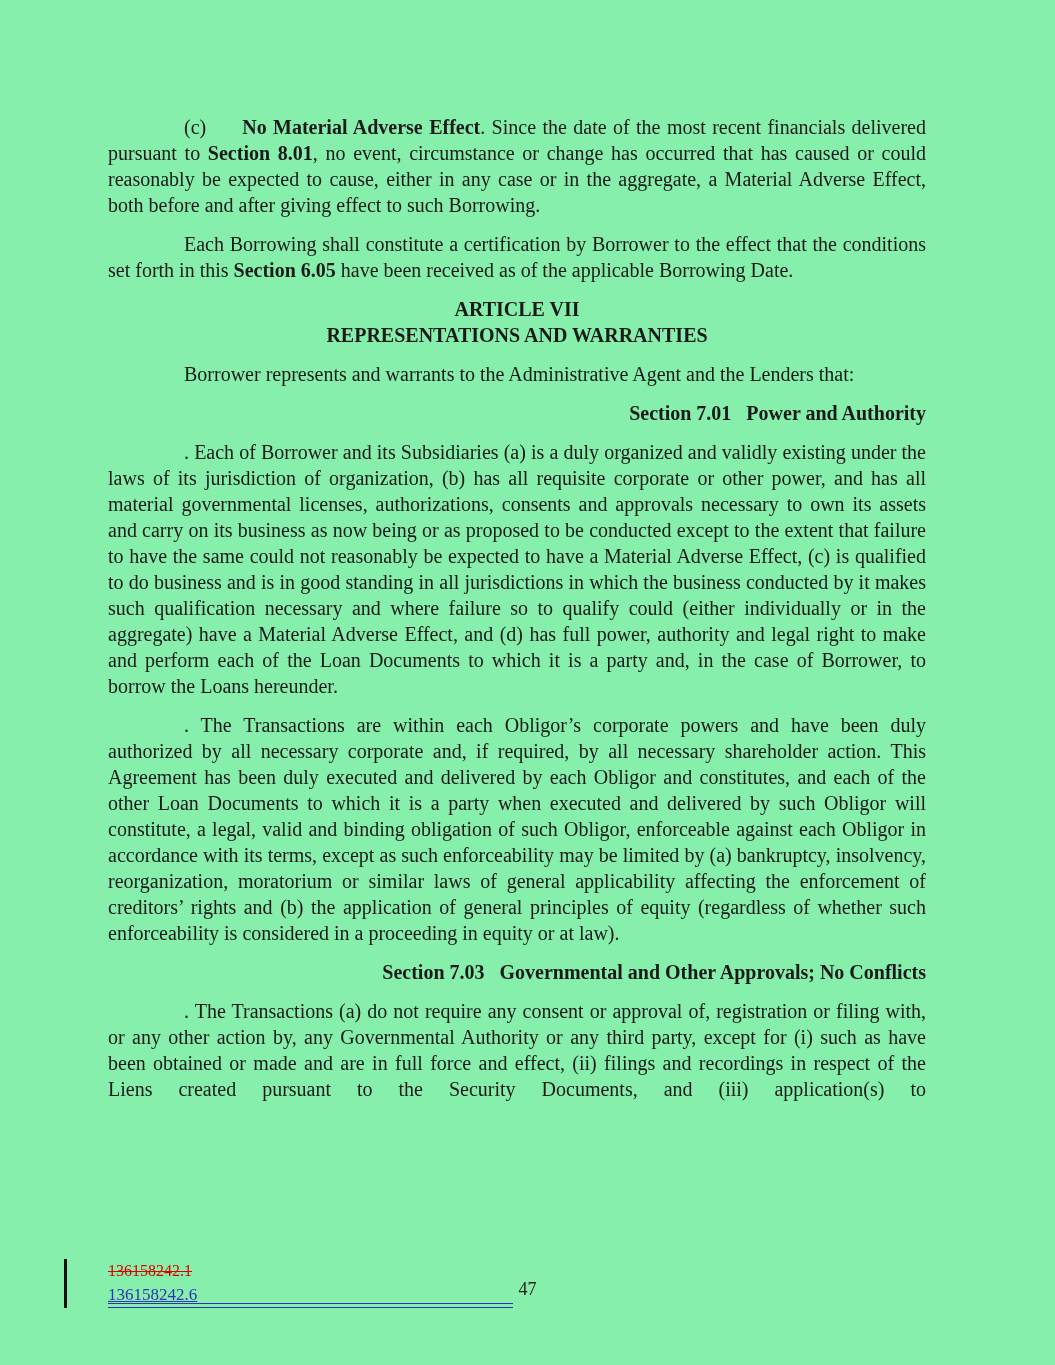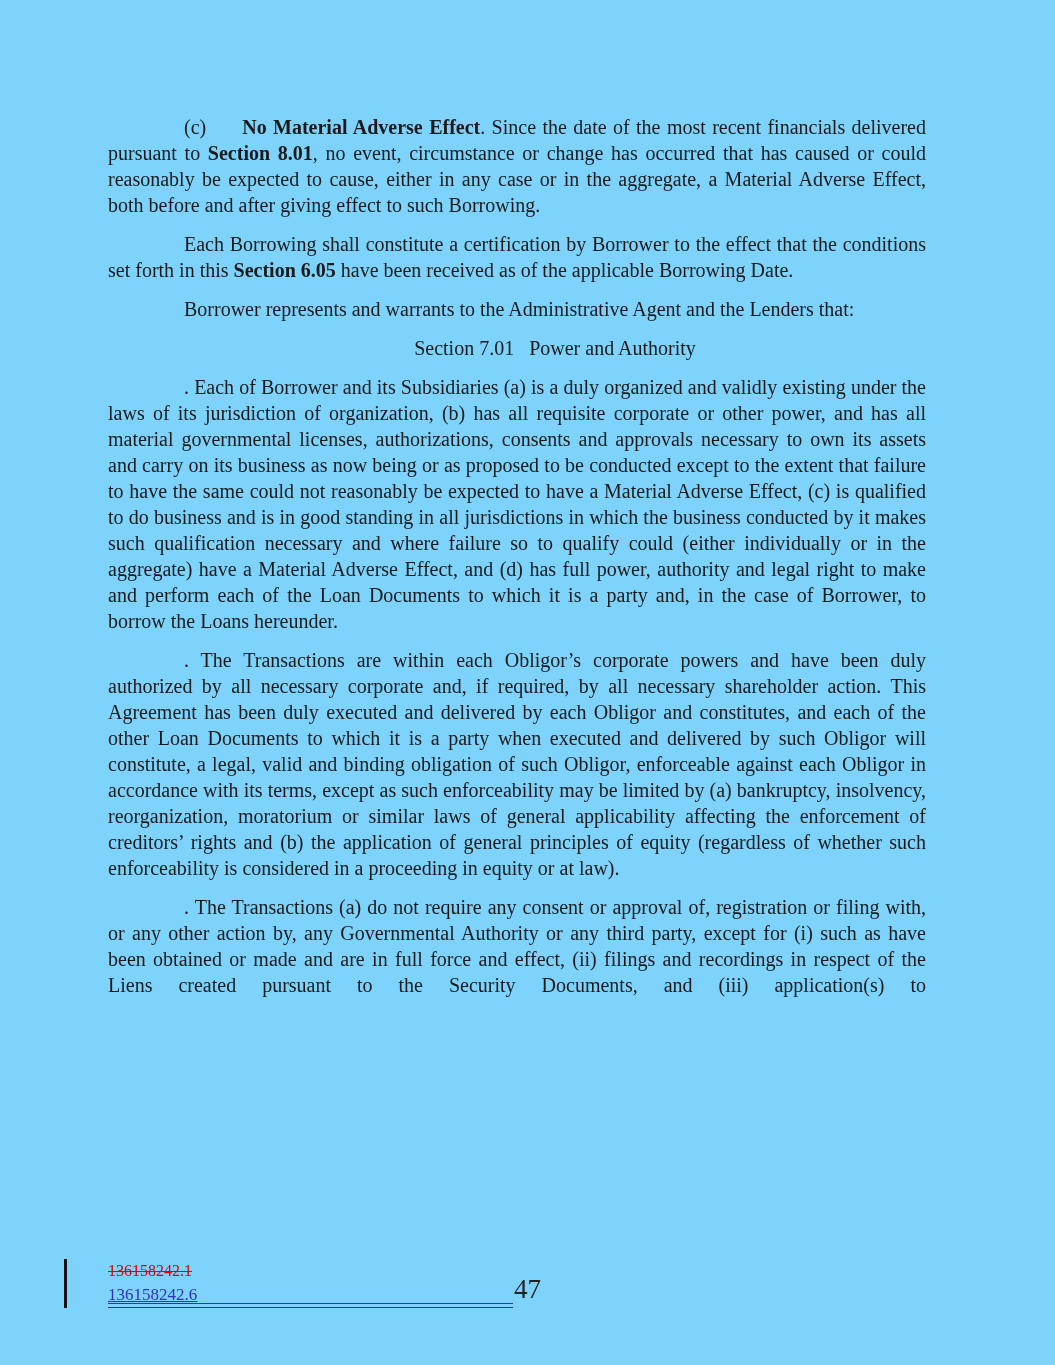--- a/index.html
+++ b/index.html
@@ -1,20 +1,20 @@
 <!DOCTYPE html>
 <html><head>
 <meta charset="utf-8">
 <style>
   html, body { margin: 0; padding: 0; background: #ffffff; }
   .page {
     position: relative;
     width: 1055px;
     height: 1365px;
-    background: #7dd3fc;
+    background: #86efac;
     font-family: "Liberation Serif", "DejaVu Serif", serif;
     font-size: 20px;
     line-height: 26px;
     color: #1a1a1a;
     overflow: hidden;
   }
   .content {
     position: absolute;
     left: 108px;
     top: 114px;
@@ -29,23 +29,23 @@
   .tab { display: inline-block; width: 36px; }
   .hgap { display: inline-block; width: 15px; }
   b { font-weight: bold; }
   .article-head {
     margin: 0 0 13px 0;
     text-align: center;
     font-weight: bold;
   }
   .section-head {
     margin: 0 0 13px 0;
-    font-weight: normal;
+    font-weight: bold;
     text-indent: 76px;
-    text-align: center;
+    text-align: right;
   }
   
   .change-bar {
     position: absolute;
     left: 64px;
     top: 1259px;
     width: 3px;
     height: 49px;
     background: #111111;
   }
@@ -72,47 +72,50 @@
     width: 405px;
     height: 3px;
     border-top: 1px solid;
     border-bottom: 1px solid;
   }
   .page-number {
     position: absolute;
     left: 50%;
     transform: translateX(-50%);
     top: 1276px;
-    font-size: 27px;
+    font-size: 18px;
     color: #222222;
   }
 </style>
 </head>
 <body>
 
 <div class="page">
   <div class="content">
 
     <p class="para indent"><span>(c)</span><span class="tab"></span><b>No Material Adverse Effect</b><span>.  Since the date of the most recent financials delivered pursuant to </span><b>Section 8.01</b><span>, no event, circumstance or change has occurred that has caused or could reasonably be expected to cause, either in any case or in the aggregate, a Material Adverse Effect, both before and after giving effect to such Borrowing.</span></p>
 
 
     <p class="para indent"><span>Each Borrowing shall constitute a certification by Borrower to the effect that the conditions set forth in this </span><b>Section 6.05</b><span> have been received as of the applicable Borrowing Date.</span></p>
 
     <div class="article-head">
+      <div>ARTICLE VII</div>
+      <div>REPRESENTATIONS AND WARRANTIES</div>
     </div>
 
     <p class="para indent">Borrower represents and warrants to the Administrative Agent and the Lenders that:</p>
 
     <p class="section-head"><span>Section 7.01</span><span class="hgap"></span><span>Power and Authority</span></p>
 
     <p class="para indent">.  Each of Borrower and its Subsidiaries (a) is a duly organized and validly existing under the laws of its jurisdiction of organization, (b) has all requisite corporate or other power, and has all material governmental licenses, authorizations, consents and approvals necessary to own its assets and carry on its business as now being or as proposed to be conducted except to the extent that failure to have the same could not reasonably be expected to have a Material Adverse Effect, (c) is qualified to do business and is in good standing in all jurisdictions in which the business conducted by it makes such qualification necessary and where failure so to qualify could (either individually or in the aggregate) have a Material Adverse Effect, and (d) has full power, authority and legal right to make and perform each of the Loan Documents to which it is a party and, in the case of Borrower, to borrow the Loans hereunder.</p>
 
 
     <p class="para indent">.  The Transactions are within each Obligor’s corporate powers and have been duly authorized by all necessary corporate and, if required, by all necessary shareholder action.  This Agreement has been duly executed and delivered by each Obligor and constitutes, and each of the other Loan Documents to which it is a party when executed and delivered by such Obligor will constitute, a legal, valid and binding obligation of such Obligor, enforceable against each Obligor in accordance with its terms, except as such enforceability may be limited by (a) bankruptcy, insolvency, reorganization, moratorium or similar laws of general applicability affecting the enforcement of creditors’ rights and (b) the application of general principles of equity (regardless of whether such enforceability is considered in a proceeding in equity or at law).</p>
 
+    <p class="section-head"><span>Section 7.03</span><span class="hgap"></span><span>Governmental and Other Approvals; No Conflicts</span></p>
 
     <p class="para indent justify-last">.  The Transactions (a) do not require any consent or approval of, registration or filing with, or any other action by, any Governmental Authority or any third party, except for (i) such as have been obtained or made and are in full force and effect, (ii) filings and recordings in respect of the Liens created pursuant to the Security Documents, and (iii) application(s) to</p>
 
   </div>
 
   <div class="change-bar"></div>
   <div class="footer-old-id" style="color: rgb(224, 0, 0);">136158242.1</div>
   <div class="footer-new-id" style="color: rgb(50, 50, 180);">136158242.6</div>
   <div class="footer-rule" style="border-color: rgb(50, 50, 180);"></div>
   <div class="page-number">47</div>

